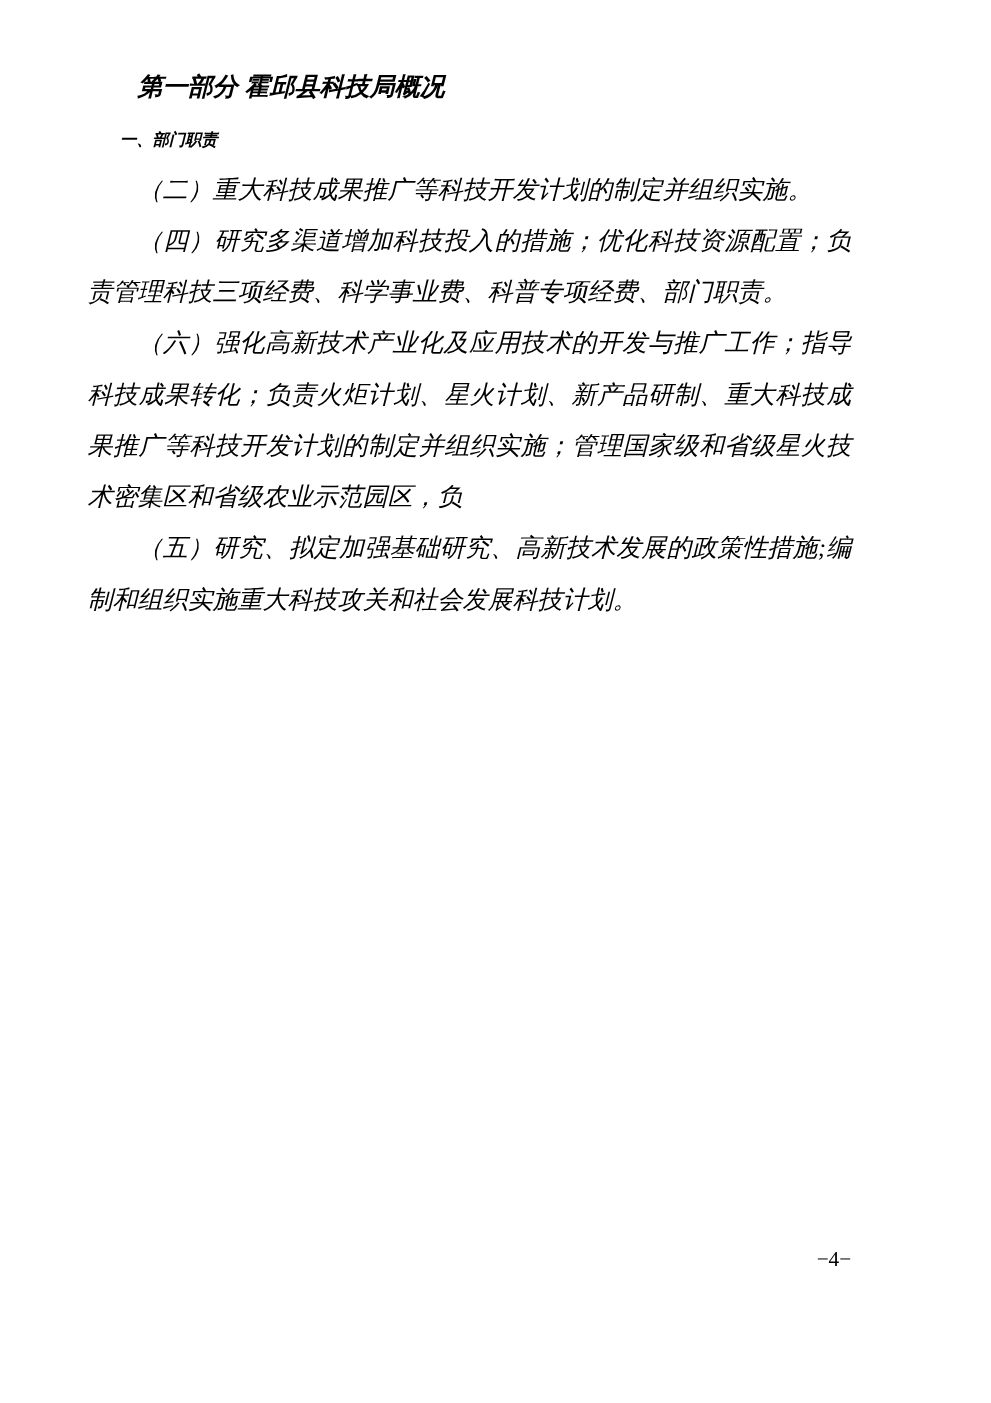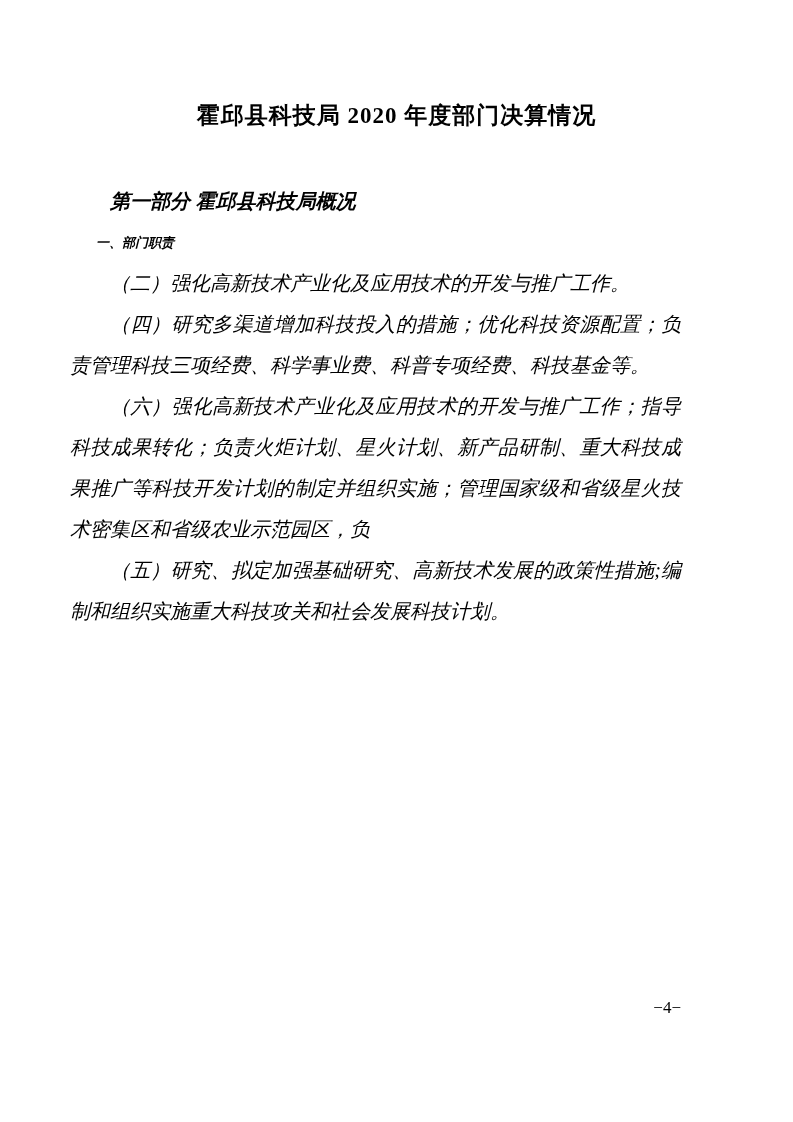--- a/index.html
+++ b/index.html
@@ -62,33 +62,32 @@
     bottom: 104px;
     font-size: 17px;
     font-family: "Liberation Serif", serif;
   }
 </style>
 </head>
 <body>
 
 <div class="page">
 
-  <h1 class="doc-title">霍邱县科技局 2020 年度部门决算情况</h1>
 
   <div class="content">
 
     <p class="heading-1">第一部分 霍邱县科技局概况</p>
 
     <p class="heading-2">一、部门职责</p>
 
 
-    <p class="para">（二）强化高新技术产业化及应用技术的开发与推广工作。</p>
+    <p class="para">（二）重大科技成果推广等科技开发计划的制定并组织实施。</p>
 
 
-    <p class="para">（四）研究多渠道增加科技投入的措施；优化科技资源配置；负责管理科技三项经费、科学事业费、科普专项经费、科技基金等。</p>
+    <p class="para">（四）研究多渠道增加科技投入的措施；优化科技资源配置；负责管理科技三项经费、科学事业费、科普专项经费、部门职责。</p>
 
     <p class="para">（六）强化高新技术产业化及应用技术的开发与推广工作；指导科技成果转化；负责火炬计划、星火计划、新产品研制、重大科技成果推广等科技开发计划的制定并组织实施；管理国家级和省级星火技术密集区和省级农业示范园区，负</p>
 
     <p class="para">（五）研究、拟定加强基础研究、高新技术发展的政策性措施;编制和组织实施重大科技攻关和社会发展科技计划。</p>
 
   </div>
 
   <div class="footer-page-number">−4−</div>
 
 </div>

